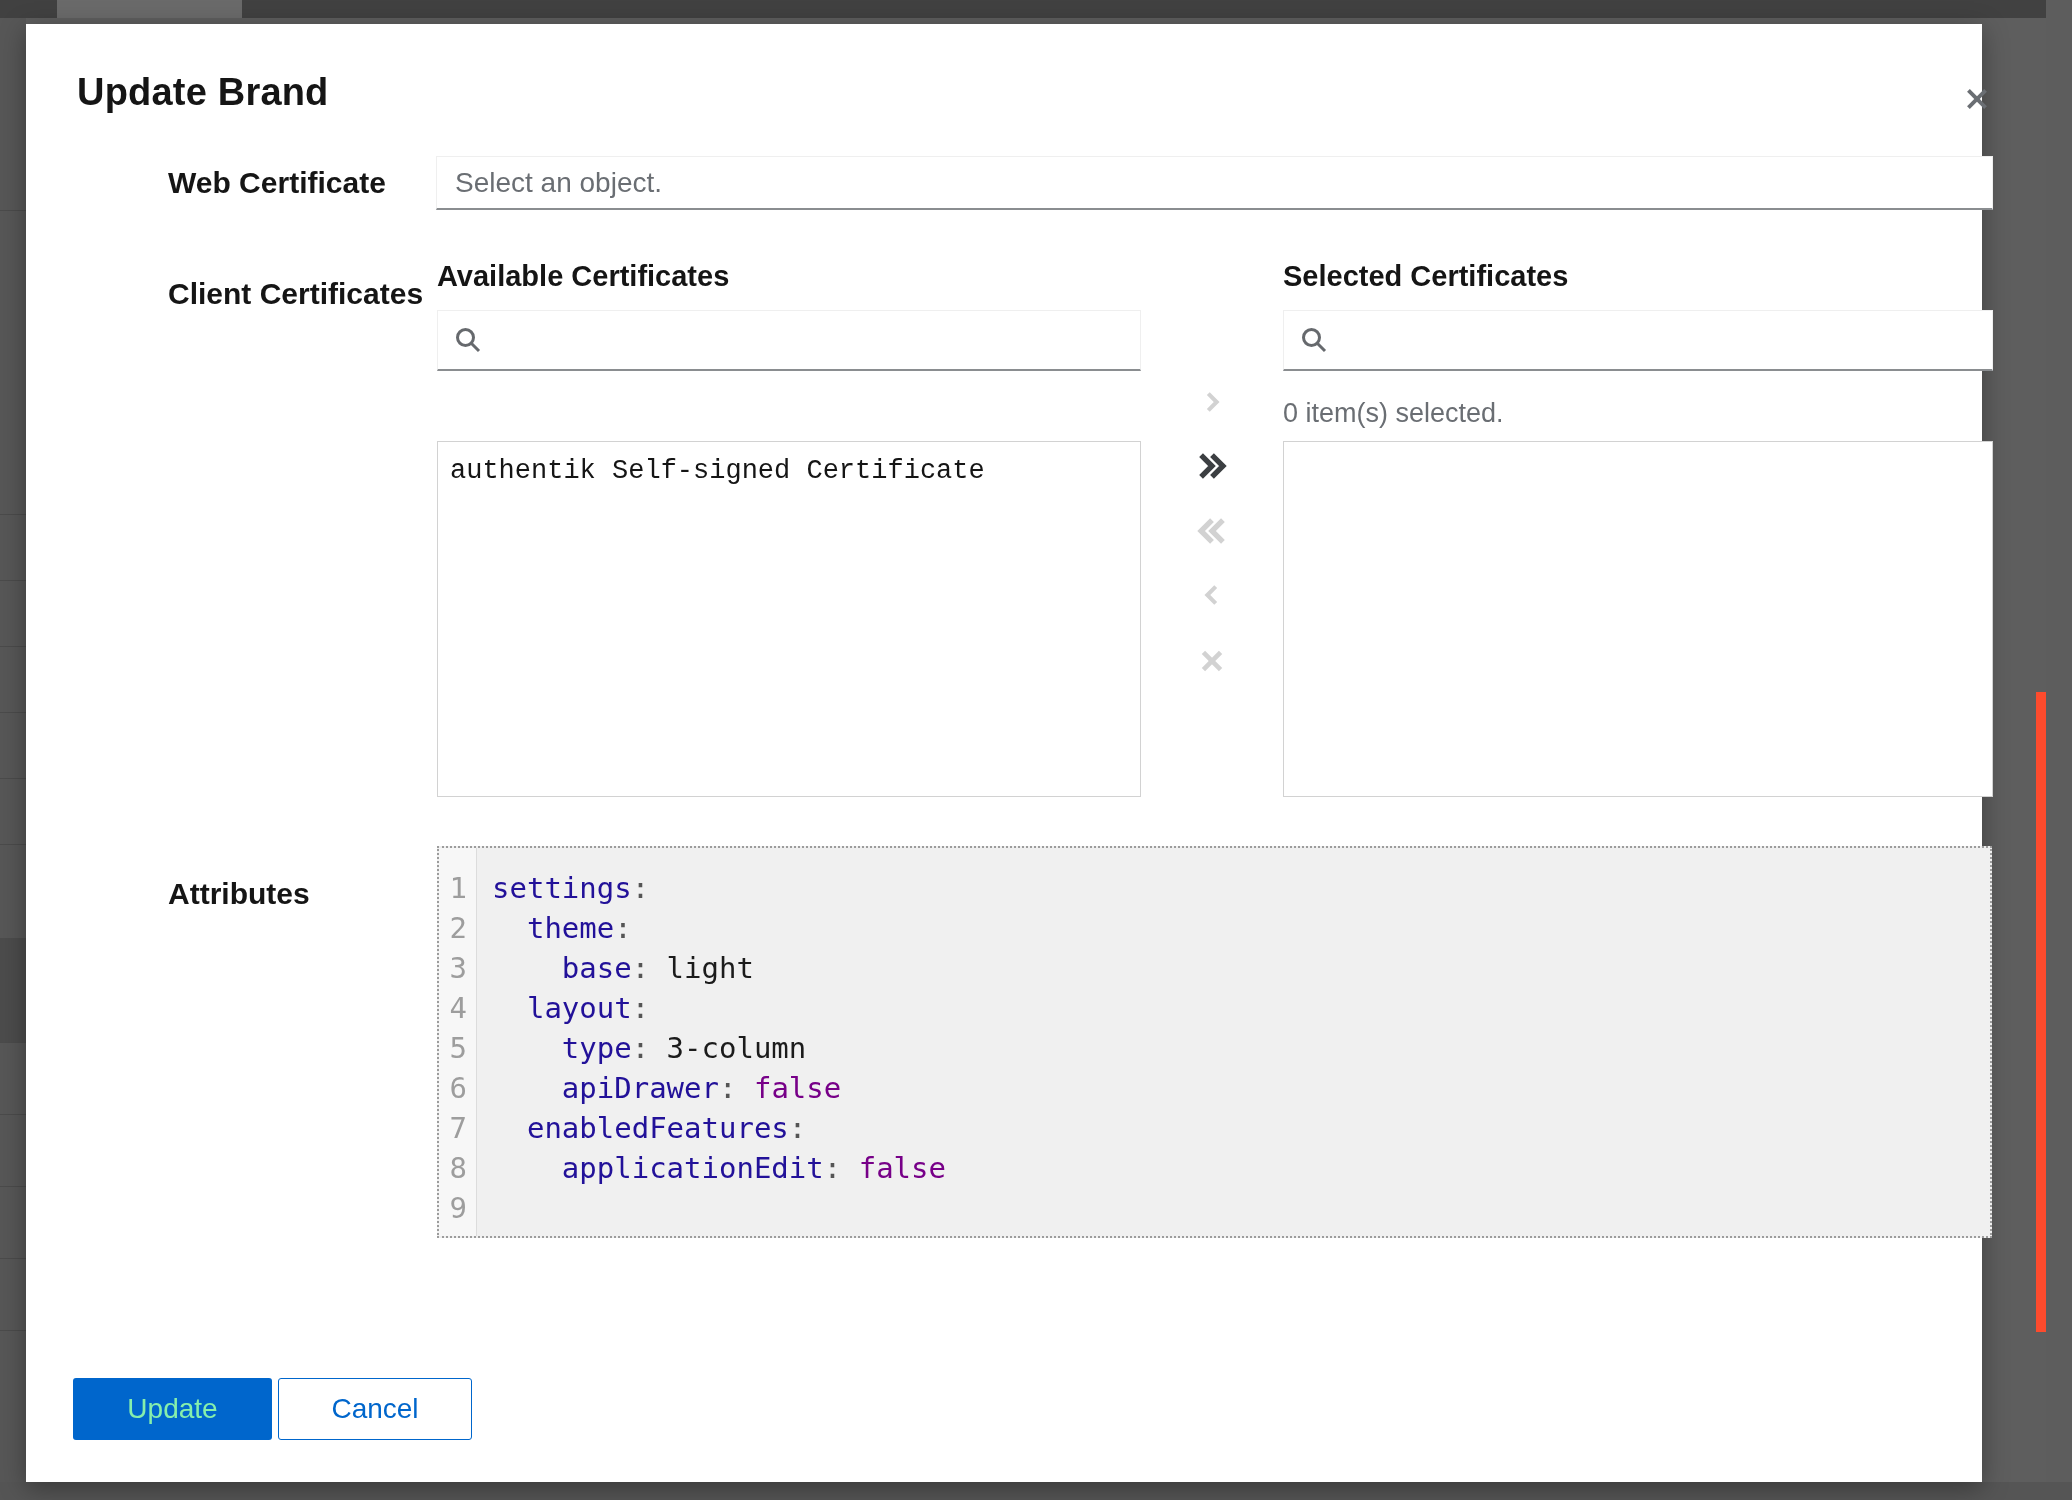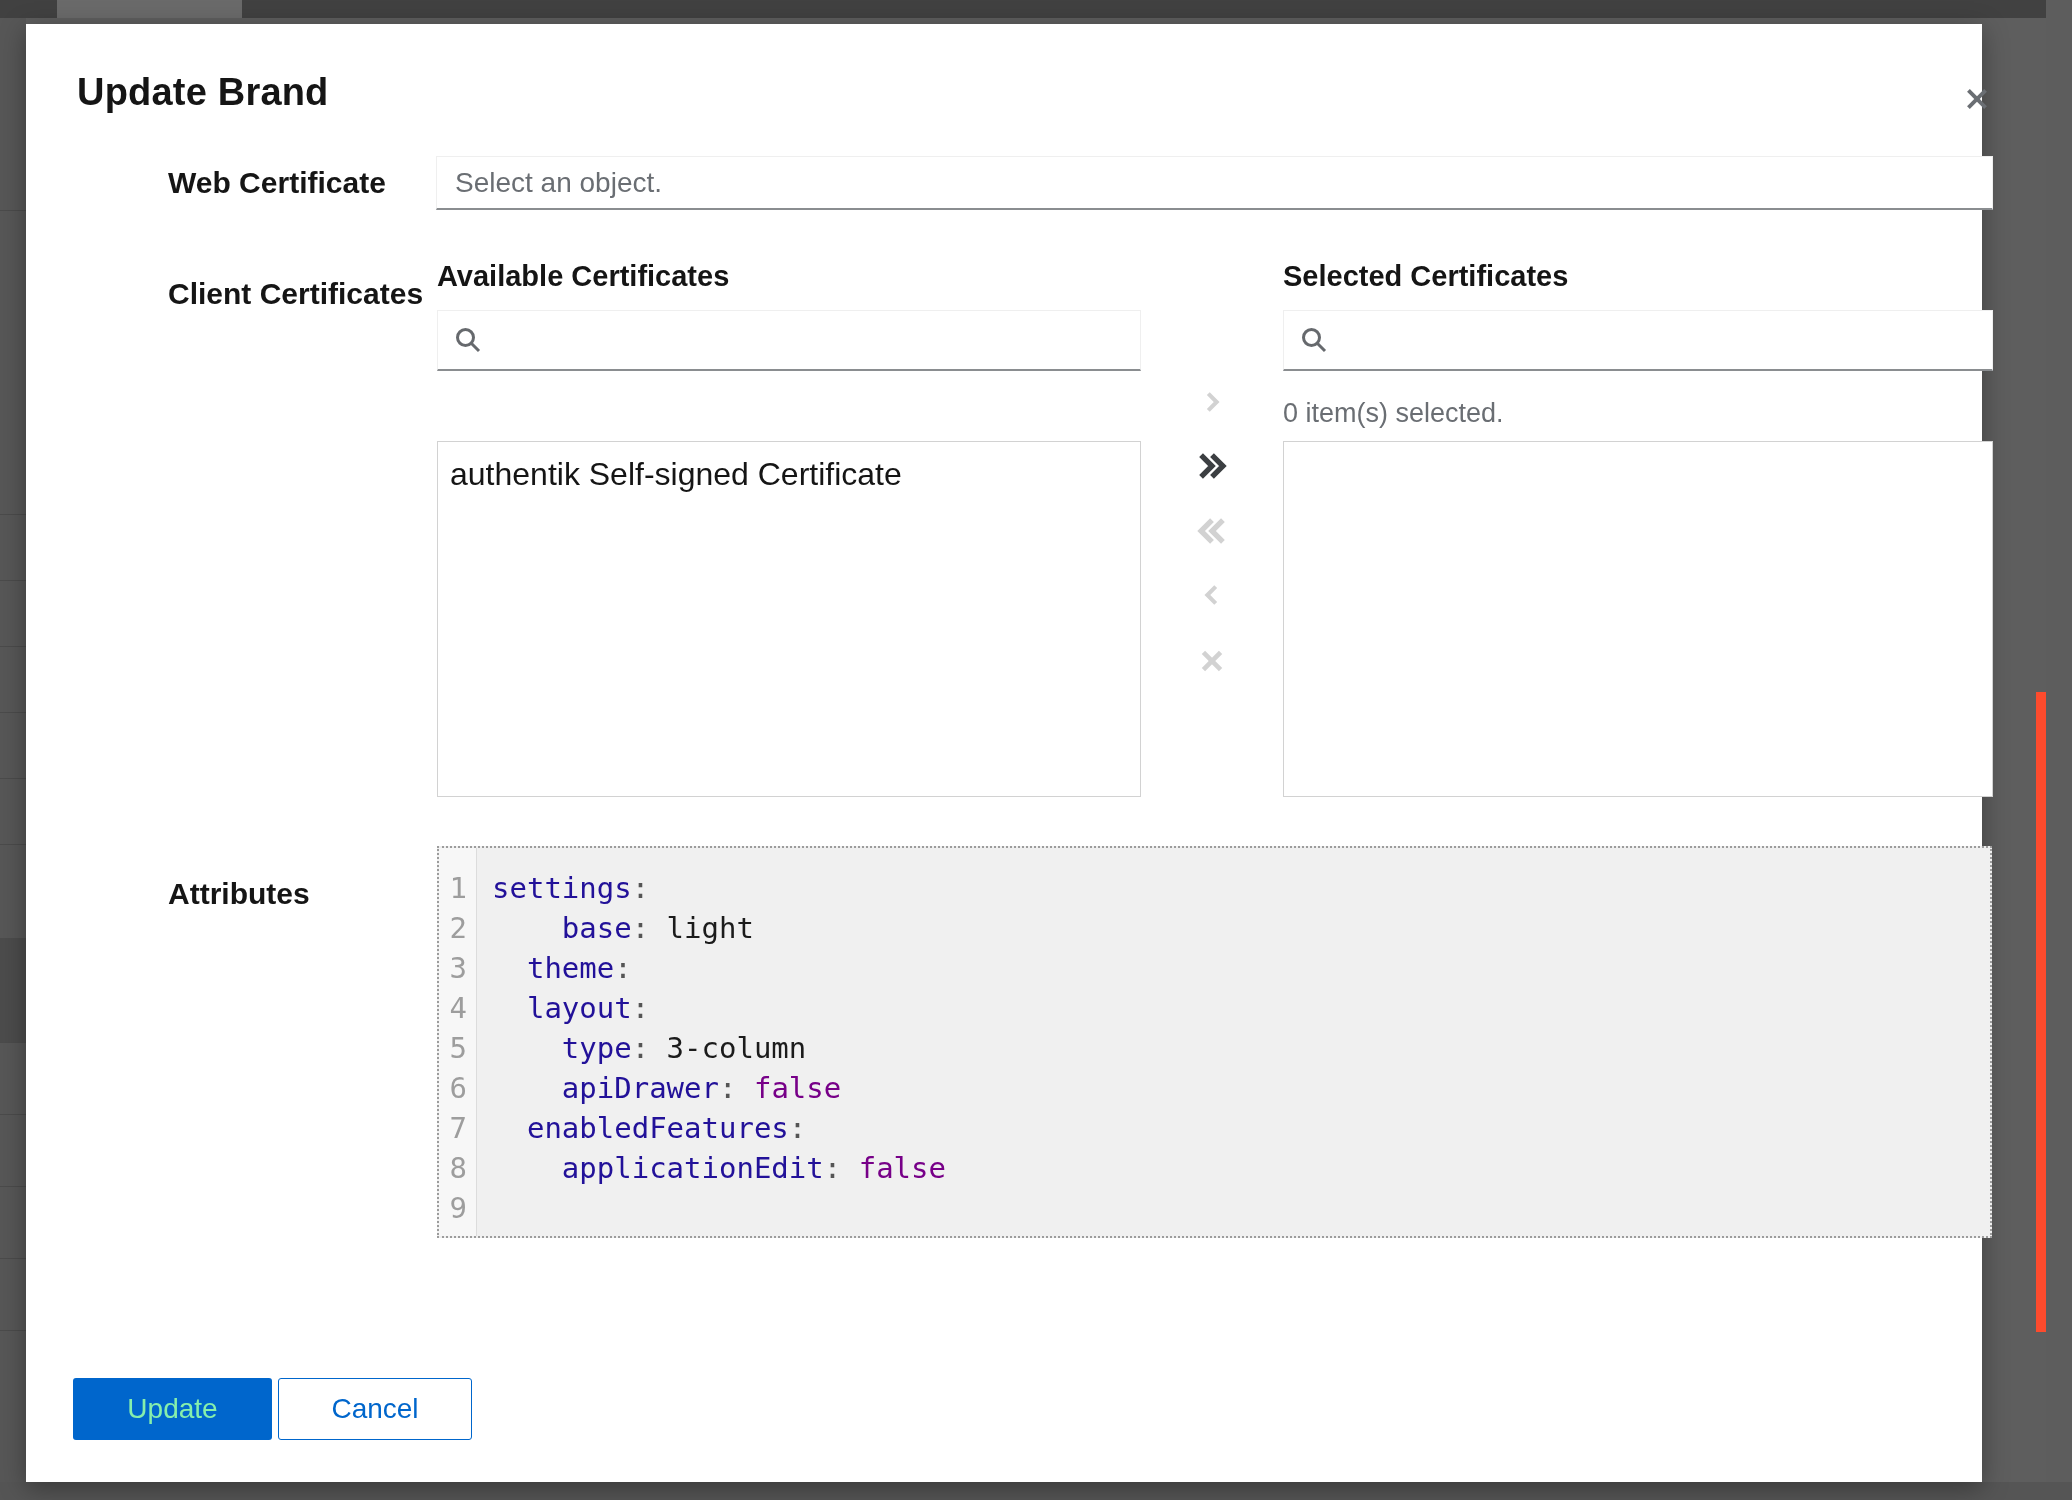--- a/index.html
+++ b/index.html
@@ -58,21 +58,21 @@
     flex:1; border:none; outline:none; background:transparent;
     font-size:28px; color:#151515; margin-left:12px;
     font-family:"Liberation Sans", sans-serif;
   }
 
   .status-text { position:absolute; font-size:27px; color:#6a6e73; }
 
   .dl-list {
     position:absolute; border:1px solid #d2d2d2; background:#fff; overflow:hidden;
   }
-  .dl-item { padding:14px 12px; font-size:32px; color:#151515; cursor:pointer; }
+  .dl-item { padding:14px 12px; font-size:27px; color:#151515; cursor:pointer;font-family:Liberation Mono, monospace; }
 
   .transfer-btn {
     position:absolute; left:1158px; width:56px; height:44px;
     background:none; border:none; display:flex; align-items:center; justify-content:center;
     color:#d2d2d2; cursor:pointer;
   }
   .transfer-btn.enabled { color:#3c3f42; }
 
   
   .code-editor {
@@ -239,22 +239,22 @@
         <div class="ln-num">3</div>
         <div class="ln-num">4</div>
         <div class="ln-num">5</div>
         <div class="ln-num">6</div>
         <div class="ln-num">7</div>
         <div class="ln-num">8</div>
         <div class="ln-num">9</div>
       </div>
     <div class="code-content">
         <div class="code-line"><span class="tk-key">settings</span><span class="tk-m">:</span></div>
+        <div class="code-line"><span class="tk-plain">  </span><span class="tk-key">theme</span><span class="tk-m">:</span></div>
         <div class="code-line"><span class="tk-plain">    </span><span class="tk-key">base</span><span class="tk-m">:</span><span class="tk-plain"> light</span></div>
-        <div class="code-line"><span class="tk-plain">  </span><span class="tk-key">theme</span><span class="tk-m">:</span></div>
         <div class="code-line"><span class="tk-plain">  </span><span class="tk-key">layout</span><span class="tk-m">:</span></div>
         <div class="code-line"><span class="tk-plain">    </span><span class="tk-key">type</span><span class="tk-m">:</span><span class="tk-plain"> 3-column</span></div>
         <div class="code-line"><span class="tk-plain">    </span><span class="tk-key">apiDrawer</span><span class="tk-m">:</span><span class="tk-plain"> </span><span class="tk-kw">false</span></div>
         <div class="code-line"><span class="tk-plain">  </span><span class="tk-key">enabledFeatures</span><span class="tk-m">:</span></div>
         <div class="code-line"><span class="tk-plain">    </span><span class="tk-key">applicationEdit</span><span class="tk-m">:</span><span class="tk-plain"> </span><span class="tk-kw">false</span></div>
       </div>
   </div>
 
 
   <button class="btn-primary">Update</button>

